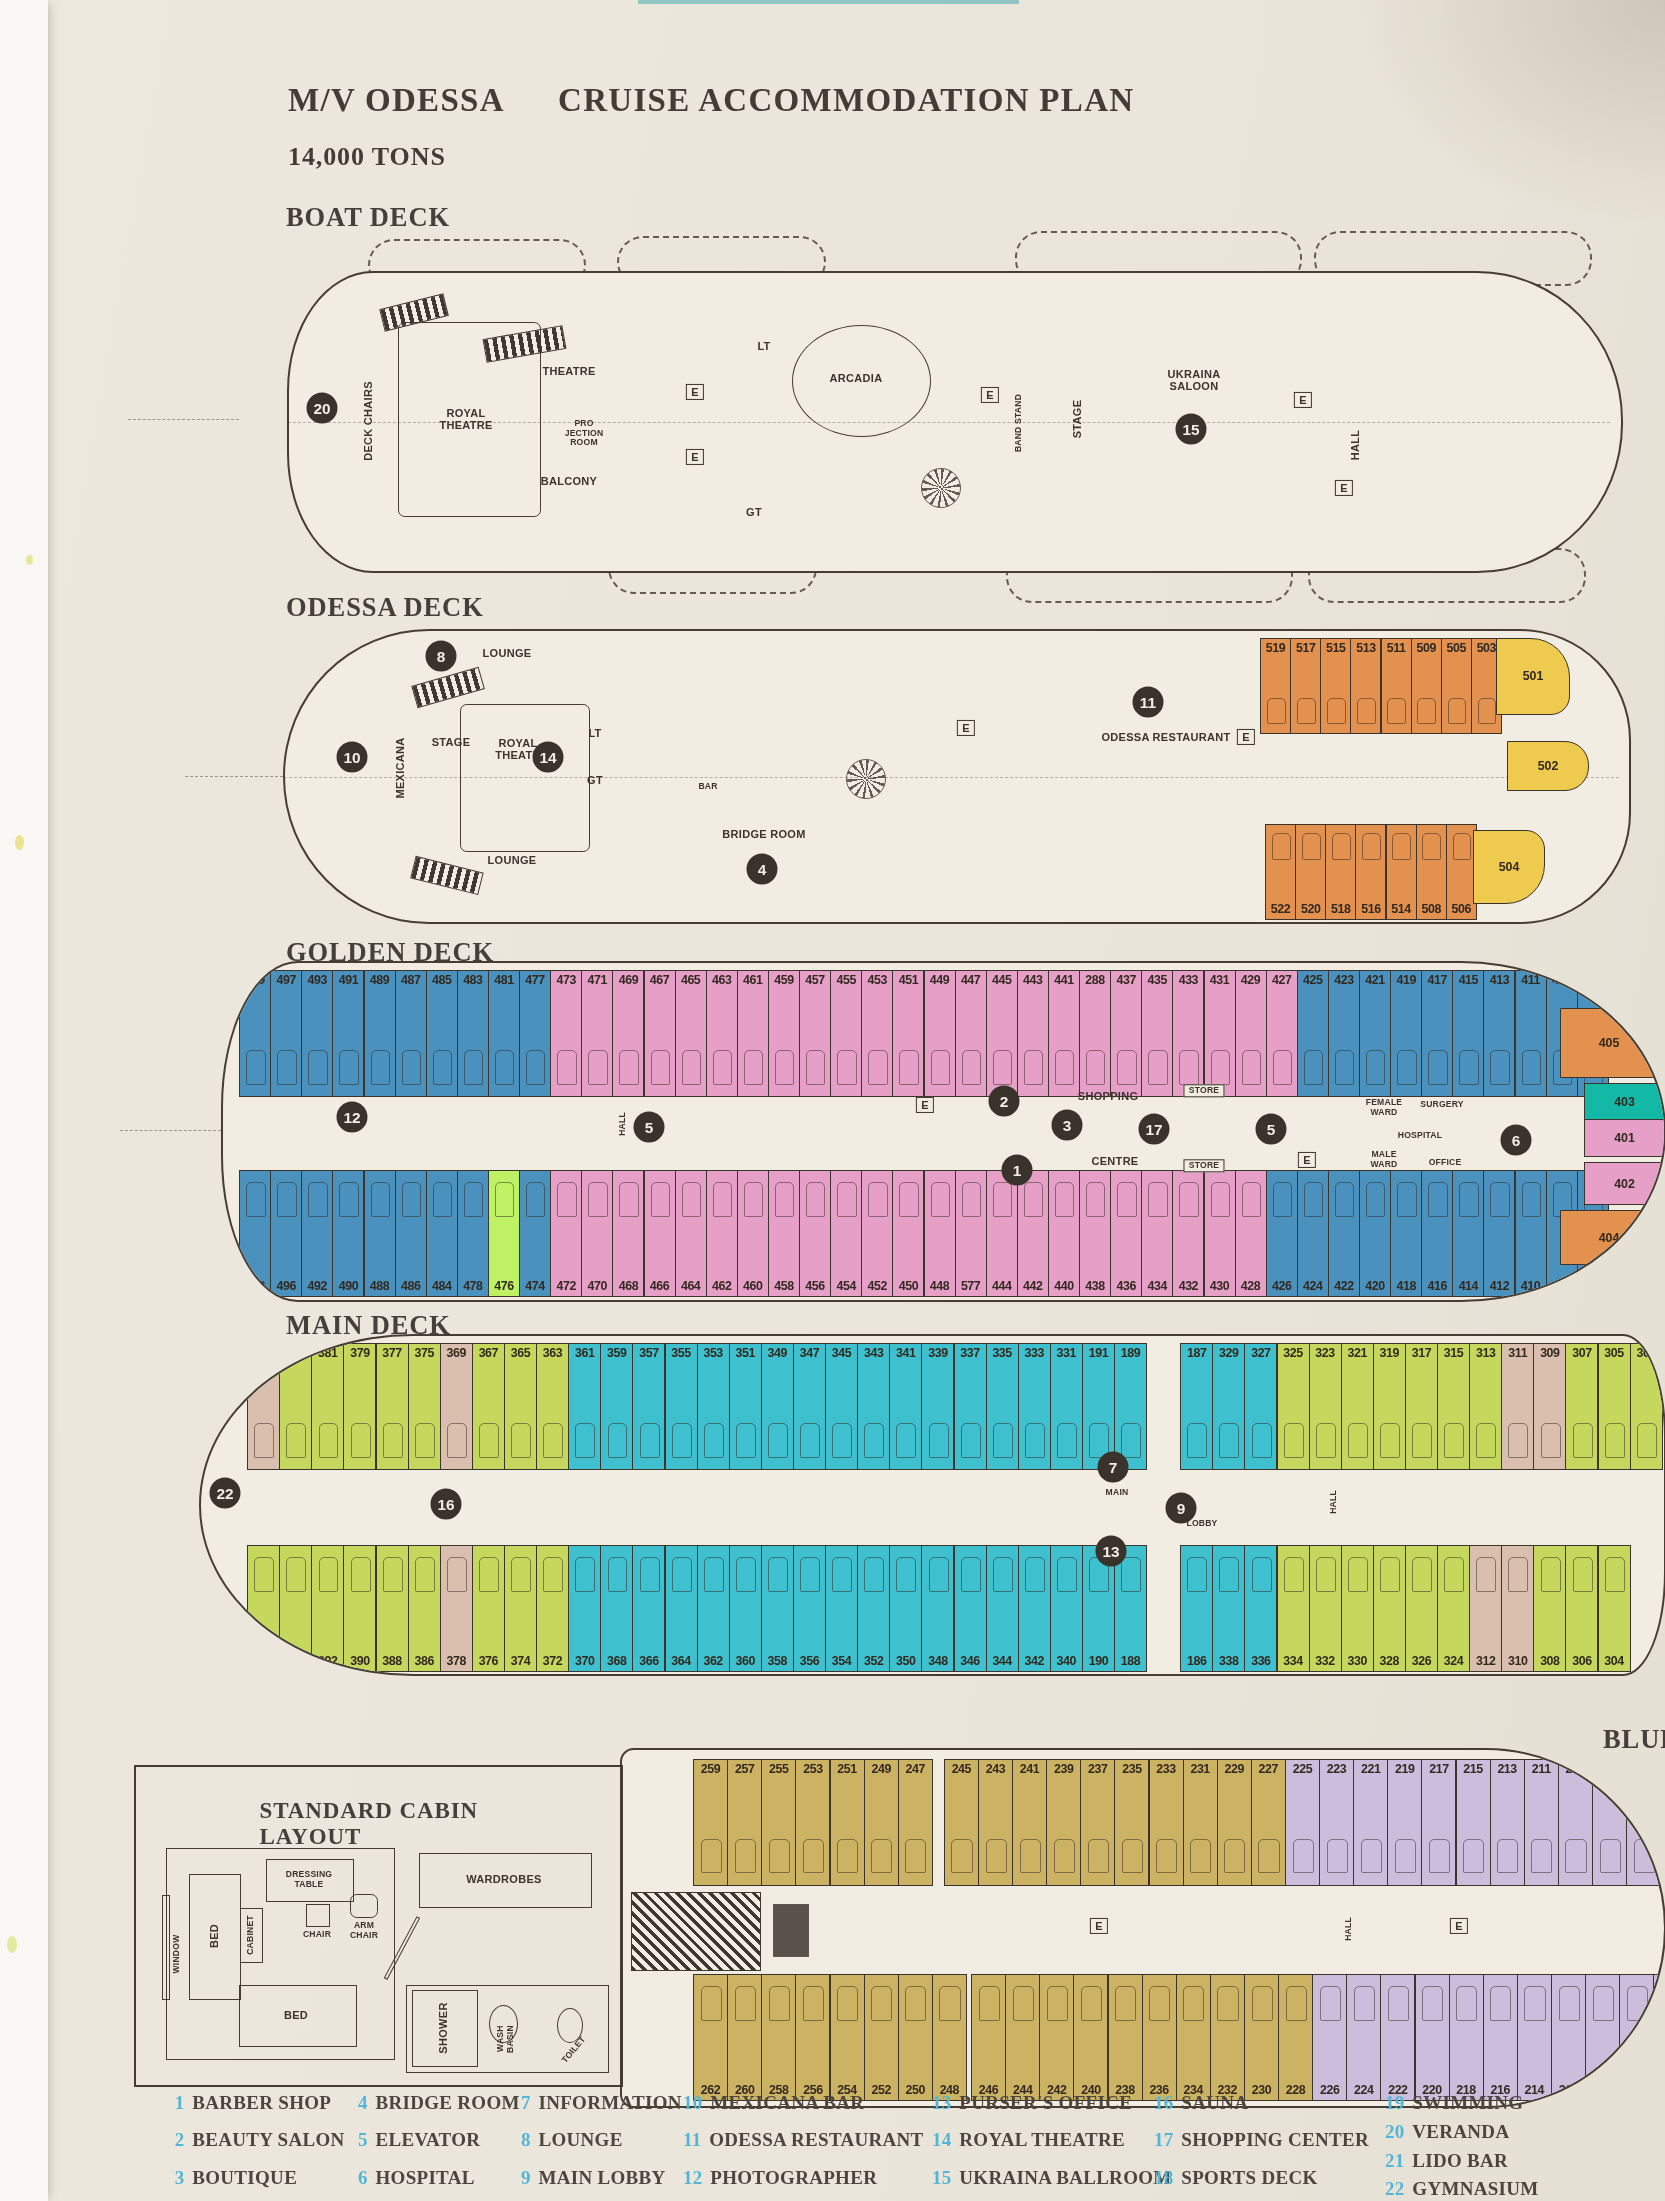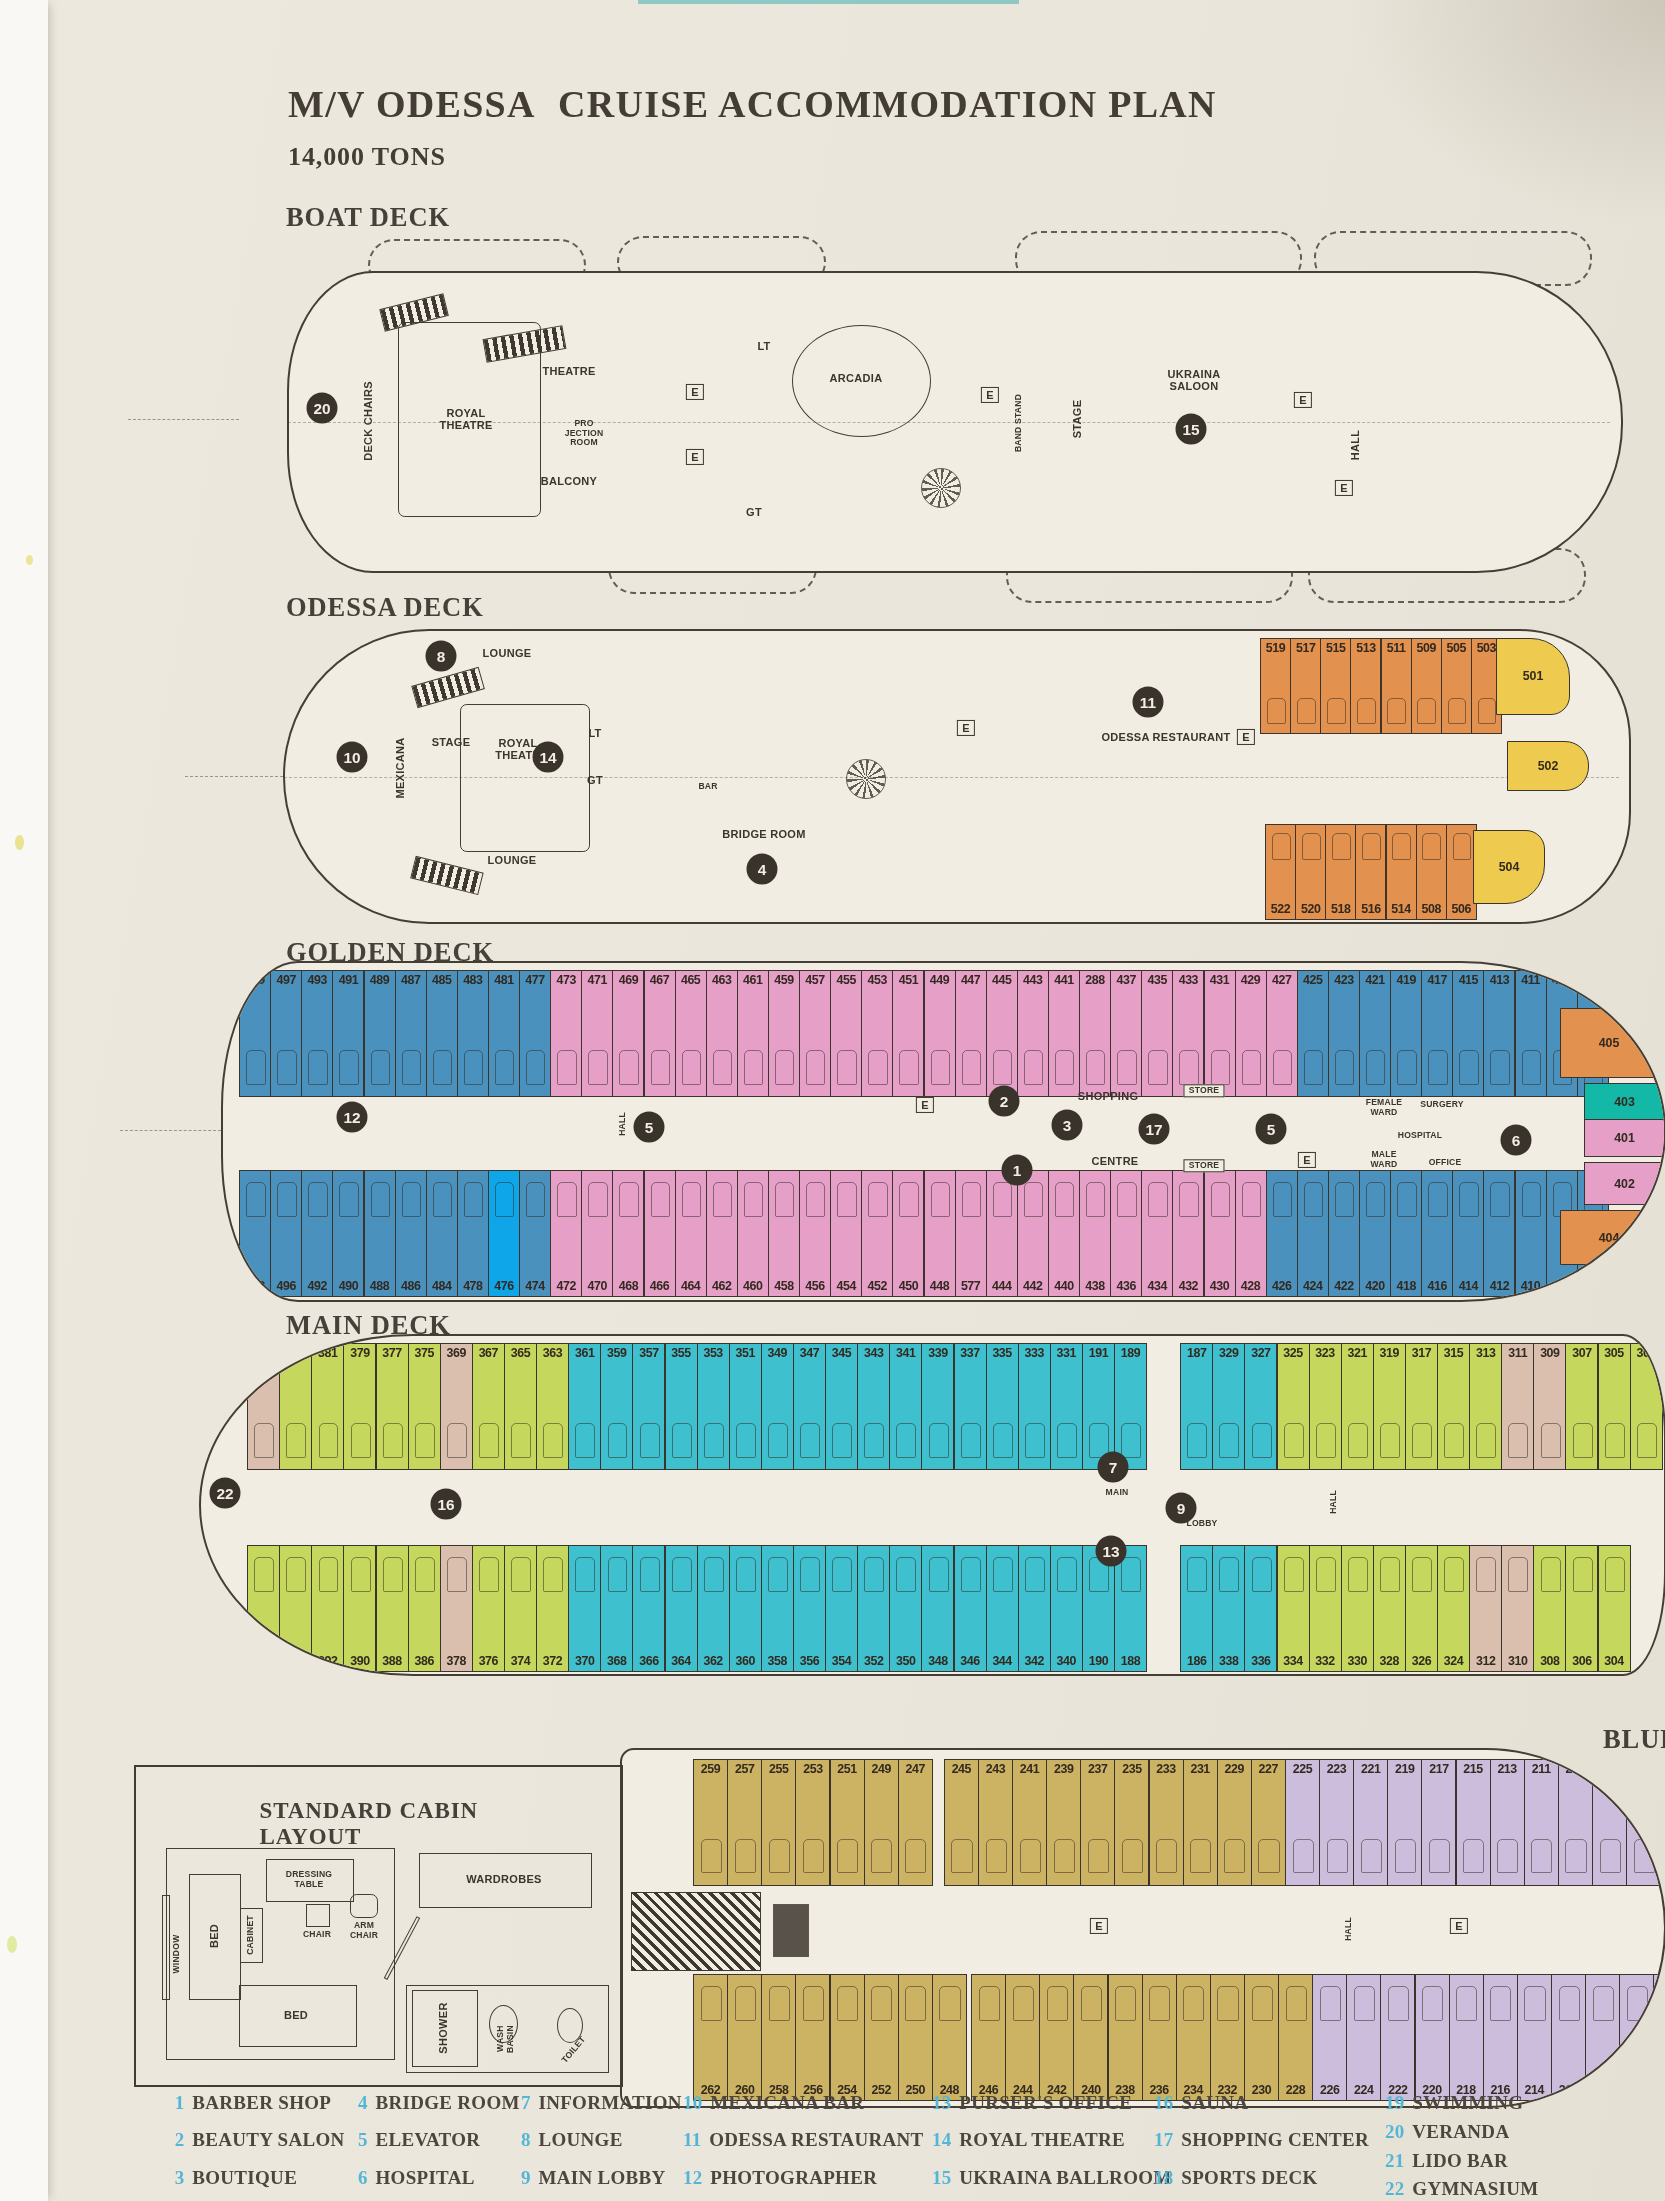--- a/index.html
+++ b/index.html
@@ -2,21 +2,21 @@
 <html style="font-size:13.7px"><head>
 <meta charset="utf-8">
 <style>
   html,body{margin:0;padding:0;background:#8a857c;}
   .page{position:relative;width:1666px;height:2202px;background:linear-gradient(100deg,#ece8de 0%,#eae6db 55%,#e5e0d4 100%);overflow:hidden;font-family:"Liberation Sans",sans-serif;color:#3f3831;}
   .lstrip{position:absolute;left:0;top:0;width:48px;height:100%;background:#f9f8f4;box-shadow:5.1px 0 8.6px -4.3px rgba(60,50,40,.25);}
   .topline{position:absolute;left:638px;top:0;width:381px;height:4.3px;background:#5fb7ba;opacity:.65;}
   .cornershade{position:absolute;right:0;top:0;width:360px;height:257px;background:radial-gradient(ellipse at 100% 0%,rgba(110,100,80,.22),transparent 62%);}
   .speck{position:absolute;border-radius:50%;opacity:.55;}
 
-  .title-line{position:absolute;font-family:"Liberation Serif",serif;font-weight:700;font-size:38px;letter-spacing:1.3px;color:#443d35;}
+  .title-line{position:absolute;font-family:"Liberation Serif",serif;font-weight:700;font-size:33px;letter-spacing:1.3px;color:#443d35;}
   .tonnage{position:absolute;font-family:"Liberation Serif",serif;font-weight:700;font-size:26px;letter-spacing:0.9px;color:#443d35;}
   .deck-title{position:absolute;font-family:"Liberation Serif",serif;font-weight:700;font-size:26.5px;letter-spacing:0.9px;color:#46403a;}
 
   .deck{position:absolute;}
   .hull{position:absolute;background:#f1ede2;border:2.1px solid #453e35;overflow:hidden;}
   .boat-hull{left:47px;top:47px;right:4.3px;height:298px;border-radius:86px 146px 146px 86px / 120px 149px 149px 120px;}
   .odessa-hull{inset:0;border-radius:146px 111px 111px 146px / 147px 111px 111px 147px;}
   .golden-hull{inset:0;border-radius:77px 205px 205px 77px / 146px 170px 170px 146px;}
   .main-hull{inset:0;border-radius:214px 43px 43px 214px / 171px 103px 103px 171px;}
   .blue-hull{inset:0;border-radius:13.7px 180px 180px 13.7px / 13.7px 180px 180px 13.7px;}
@@ -230,21 +230,21 @@
         </div>
       <div class="strip num-bot" style="left:17px;top:207px;height:127px;--cw:30px;">
           <div class="cab" style="background: rgb(74, 146, 189);">498</div>
           <div class="cab" style="background: rgb(74, 146, 189);">496</div>
           <div class="cab" style="background: rgb(74, 146, 189);">492</div>
           <div class="cab" style="background: rgb(74, 146, 189);">490</div>
           <div class="cab" style="background: rgb(74, 146, 189);">488</div>
           <div class="cab" style="background: rgb(74, 146, 189);">486</div>
           <div class="cab" style="background: rgb(74, 146, 189);">484</div>
           <div class="cab" style="background: rgb(74, 146, 189);">478</div>
-          <div class="cab" style="background: #0ea5e9; text-align: right;">476</div>
+          <div class="cab" style="background: #bef264; text-align: right;">476</div>
           <div class="cab" style="background: rgb(74, 146, 189);">474</div>
           <div class="cab" style="background: rgb(230, 160, 200);">472</div>
           <div class="cab" style="background: rgb(230, 160, 200);">470</div>
           <div class="cab" style="background: rgb(230, 160, 200);">468</div>
           <div class="cab" style="background: rgb(230, 160, 200);">466</div>
           <div class="cab" style="background: rgb(230, 160, 200);">464</div>
           <div class="cab" style="background: rgb(230, 160, 200);">462</div>
           <div class="cab" style="background: rgb(230, 160, 200);">460</div>
           <div class="cab" style="background: rgb(230, 160, 200);">458</div>
           <div class="cab" style="background: rgb(230, 160, 200);">456</div>

